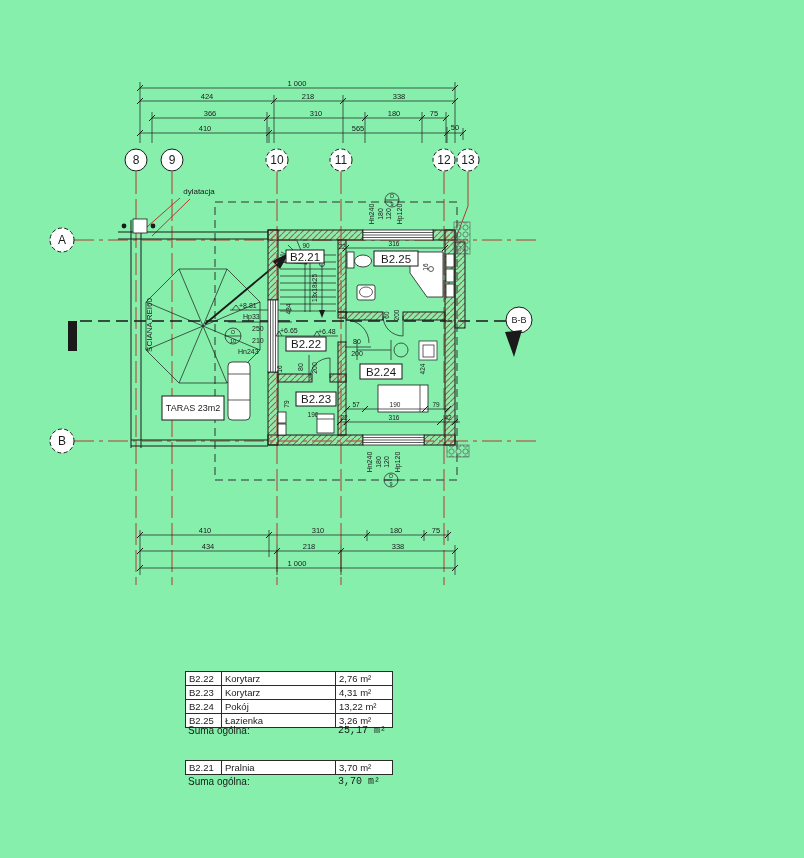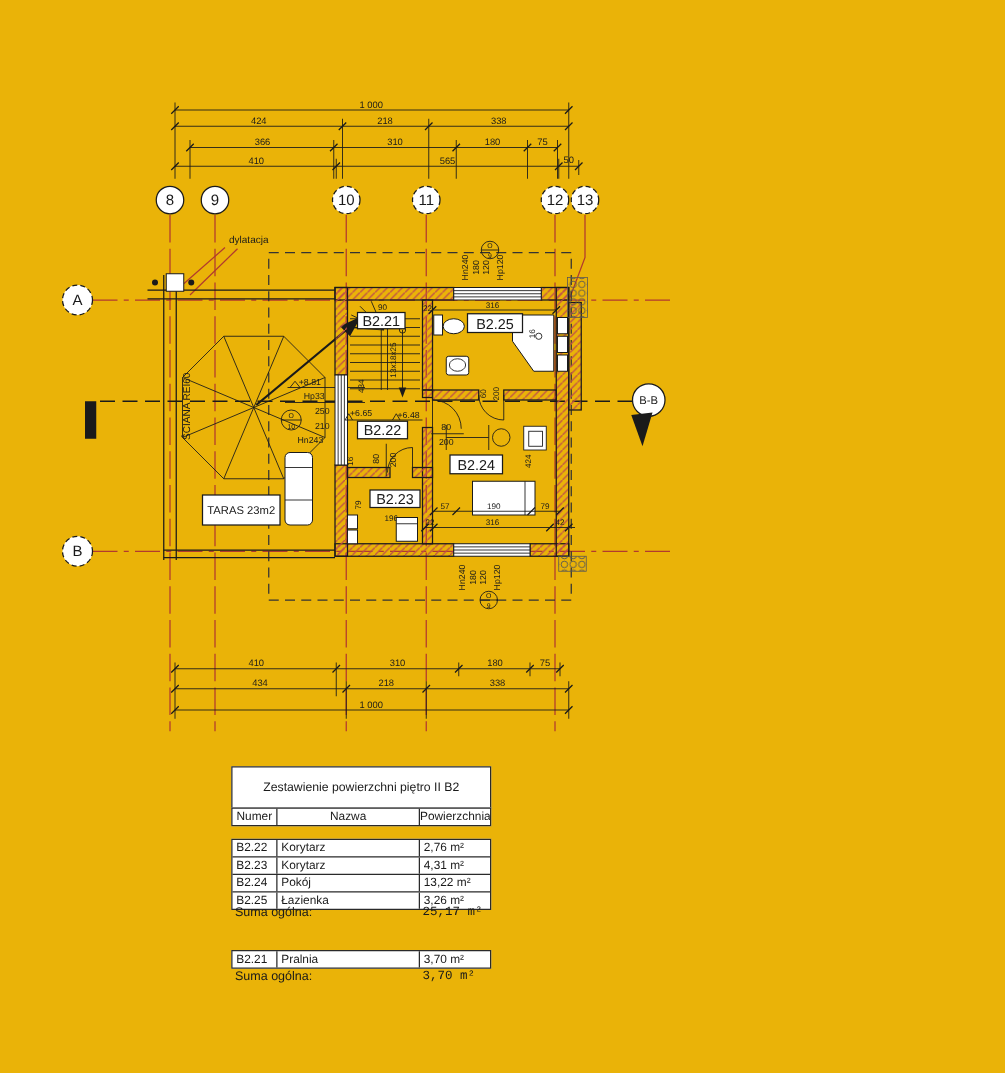--- a/index.html
+++ b/index.html
@@ -1,16 +1,16 @@
 <!DOCTYPE html>
 <html><head>
 <meta charset="utf-8">
 <style>
   html,body{margin:0;padding:0;background:#fff;}
-  #stage{position:relative;width:804px;height:858px;background:#eab308;overflow:hidden;
+  #stage{position:relative;width:804px;height:858px;background:#86efac;overflow:hidden;
          font-family:"Liberation Sans",sans-serif;color:#1a1a1a;}
   svg text{font-family:"Liberation Sans",sans-serif;fill:#1a1a1a;}
   .ln{stroke:#1a1a1a;stroke-width:1;fill:none}
   .tn{stroke:#1a1a1a;stroke-width:.7;fill:none}
   .tk{stroke:#1a1a1a;stroke-width:1;fill:none}
   .red{stroke:#b23a2e;stroke-width:1;fill:none}
   .wall{fill:url(#hatch);stroke:#1a1a1a;stroke-width:1}
   .ins{fill:url(#insul);stroke:#555;stroke-width:.6}
   .wht{fill:#fff;stroke:#1a1a1a;stroke-width:.8}
   .box{fill:#fff;stroke:#1a1a1a;stroke-width:1}
@@ -355,30 +355,20 @@
     <text class="t75 mid" x="396" y="533">180</text>
     <text class="t75 mid" x="436" y="533">75</text>
     <text class="t75 mid" x="208" y="549">434</text>
     <text class="t75 mid" x="309" y="549">218</text>
     <text class="t75 mid" x="398" y="549">338</text>
     <text class="t75 mid" x="297" y="566">1 000</text>
   </g>
 </svg>
 
 
-<div class="tb titlebox" style="left:185px;top:613px;width:208px;height:34px;">
-  <span>Zestawienie powierzchni piętro II B2</span>
-</div>
-<div class="tb hdr" style="left:185px;top:646px;width:208px;">
-  <div class="row">
-    <div class="cell">Numer</div>
-    <div class="cell">Nazwa</div>
-    <div class="cell">Powierzchnia</div>
-  </div>
-</div>
 <div class="tb" style="left:185px;top:671px;width:208px;">
   <div class="row">
     <div class="cell">B2.22</div>
     <div class="cell">Korytarz</div>
     <div class="cell">2,76 m²</div>
   </div>
   <div class="row">
     <div class="cell">B2.23</div>
     <div class="cell">Korytarz</div>
     <div class="cell">4,31 m²</div>

